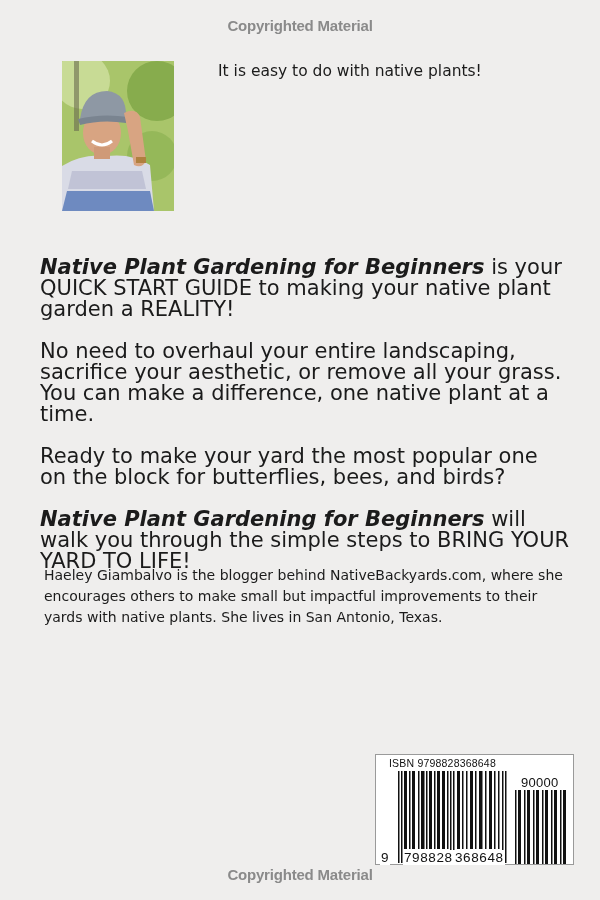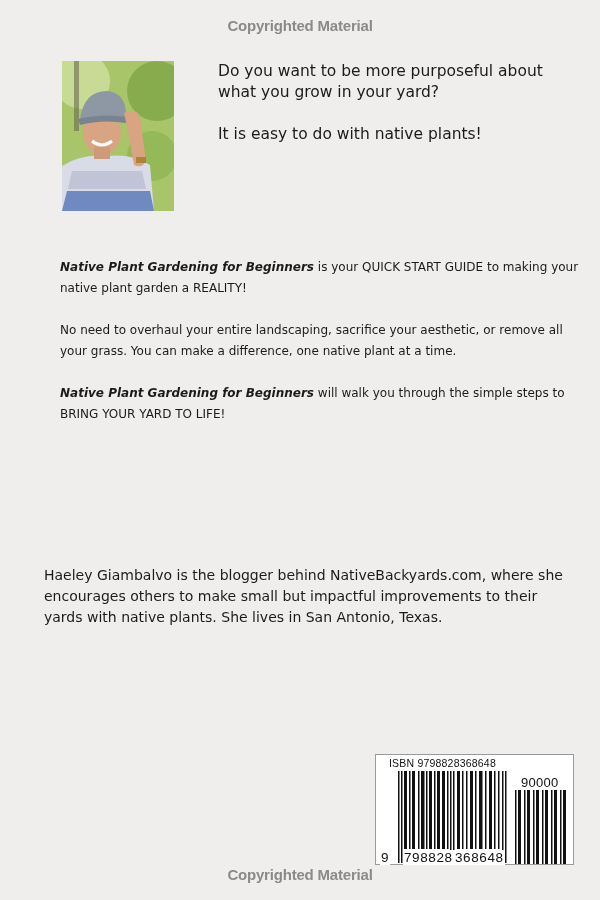--- a/index.html
+++ b/index.html
@@ -31,22 +31,22 @@
     }
     .photo svg { display: block; }
 
     .intro {
       position: absolute; left: 218px; top: 61px; width: 360px;
       font-size: 15.5px; line-height: 21px;
     }
     .intro p { margin: 0 0 21px 0; }
 
     .main {
-      position: absolute; left: 60px; top: 257px; width: 530px;
-      font-size: 12px; line-height: 21px;
+      position: absolute; left: 40px; top: 257px; width: 530px;
+      font-size: 21px; line-height: 21px;
     }
     .main p { margin: 0 0 21px 0; }
     .main b { font-style: italic; font-weight: bold; }
 
     .bio {
       position: absolute; left: 44px; top: 565px; width: 530px;
       font-size: 14px; line-height: 21px;
     }
     .bio p { margin: 0; }
 
@@ -102,27 +102,27 @@
     <path d="M16 58 Q40 52 66 56 L64 62 Q40 58 18 64 Z" fill="#7a8490"></path>
 
     <path d="M30 80 Q40 88 50 80" stroke="#fff" stroke-width="3" fill="none"></path>
 
     <path d="M62 52 Q74 46 78 56 L84 100 Q80 108 72 104 L66 70 Z" fill="#d8a482"></path>
     <rect x="74" y="96" width="10" height="6" fill="#b08040"></rect>
   </svg>
 </div>
 
 <div class="intro">
-  <p>Do you want to be more purposeful about what you grow in your yard?</p>
   <p>It is easy to do with native plants!</p>
 </div>
 
 <div class="main">
   <p><b>Native Plant Gardening for Beginners</b><span> is your QUICK START GUIDE to making your native plant garden a REALITY!</span></p>
   <p>No need to overhaul your entire landscaping, sacrifice your aesthetic, or remove all your grass. You can make a difference, one native plant at a time.</p>
+  <p>Ready to make your yard the most popular one on the block for butterflies, bees, and birds?</p>
   <p><b>Native Plant Gardening for Beginners</b><span> will walk you through the simple steps to BRING YOUR YARD TO LIFE!</span></p>
 </div>
 
 <div class="bio">
   <p>Haeley Giambalvo is the blogger behind NativeBackyards.com, where she encourages others to make small but impactful improvements to their yards with native plants. She lives in San Antonio, Texas.</p>
 </div>
 
 <div class="barcode-box">
   <div class="isbn-label">ISBN 9798828368648</div>
   <svg class="bars-main" width="112" height="92" viewBox="0 0 112 92">

